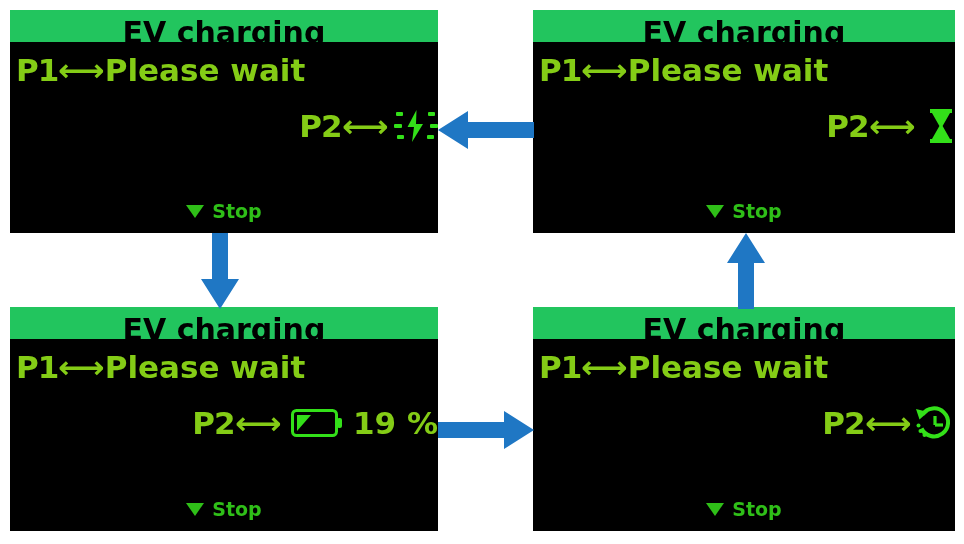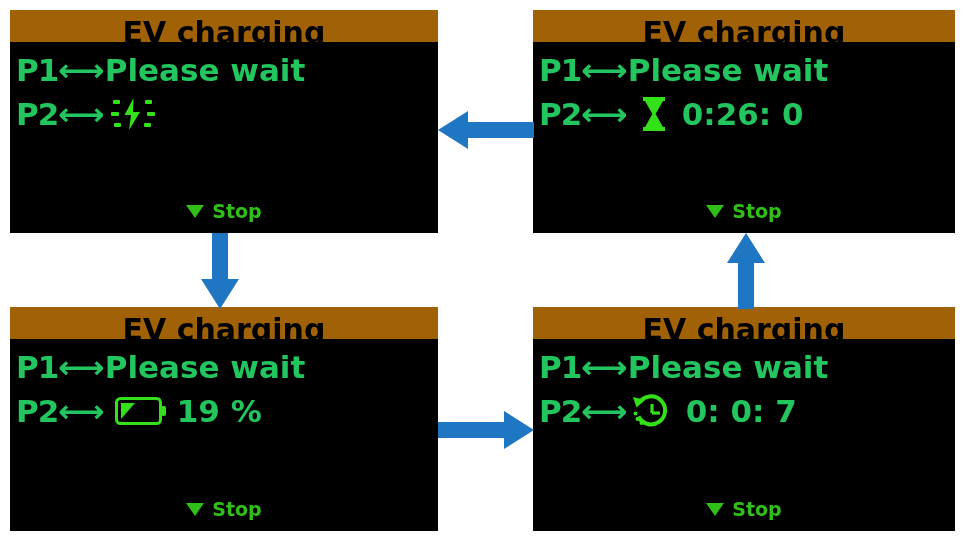--- a/index.html
+++ b/index.html
@@ -25,46 +25,46 @@
   
   .panel {
     position: absolute;
     background: #000000;
     box-sizing: border-box;
     display: flex;
     flex-direction: column;
     overflow: hidden;
   }
   .panel-header {
-    background: #a16207;
+    background: #22c55e;
     color: #000000;
     text-align: center;
     font-weight: bold;
     font-size: 30px;
     line-height: 46px;
     height: 32px;
     letter-spacing: 0px;
   }
   .panel-body {
     flex: 1;
     position: relative;
     padding: 4px 0 0 6px;
   }
 
   .line {
     display: flex;
     align-items: center;
-    color: #22c55e;
+    color: #84cc16;
     font-weight: bold;
     font-size: 31px;
     line-height: 40px;
     white-space: nowrap;
   }
   .line-1 { margin-top: 4px; }
-  .line-2 { margin-top: 4px; }
+  .line-2 { margin-top: 16px; justify-content: flex-end; }
 
   .lbl { letter-spacing: -1px; }
 
   .bidir {
     font-size: 31px;
     line-height: 31px;
     display: inline-block;
     transform: scaleX(1.05);
     margin: 0 1px;
   }
@@ -163,21 +163,20 @@
         <span class="bidir">⟷</span>
         <span class="icon-slot" style="margin-left:12px;">
           <svg width="28" height="36" viewBox="0 0 28 36">
             <g fill="#33e019">
               <rect x="3" y="1" width="22" height="4"></rect>
               <rect x="3" y="31" width="22" height="4"></rect>
               <polygon points="5,5 23,5 15.6,18 23,31 5,31 12.4,18"></polygon>
             </g>
           </svg>
         </span>
-        <span class="value value-gap">0:26: 0</span>
       </div>
 
       <div class="stop-row">
         <span class="stop-tri"></span>
         <span class="stop-text">Stop</span>
       </div>
     </div>
   </div>
 
   <div class="panel" style="left:10px; top:307px; width:428px; height:224px;">
@@ -233,21 +232,20 @@
               <circle cx="5.5" cy="22.5" r="2"></circle>
               <circle cx="7.5" cy="28" r="2"></circle>
               <circle cx="11.5" cy="32" r="2"></circle>
             </g>
             <g stroke="#33e019" stroke-width="3.2" stroke-linecap="butt">
               <line x1="22" y1="13" x2="22" y2="22"></line>
               <line x1="22" y1="22" x2="30" y2="22"></line>
             </g>
           </svg>
         </span>
-        <span class="value value-gap">0:  0: 7</span>
       </div>
 
       <div class="stop-row">
         <span class="stop-tri"></span>
         <span class="stop-text">Stop</span>
       </div>
     </div>
   </div>
 
   <div class="arrow" style="left:438px; top:106px; width:96px; height:48px;">

